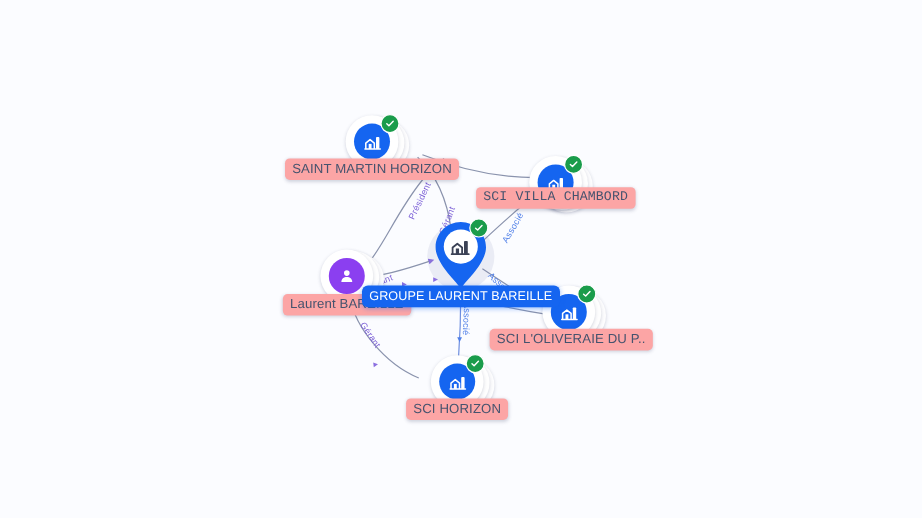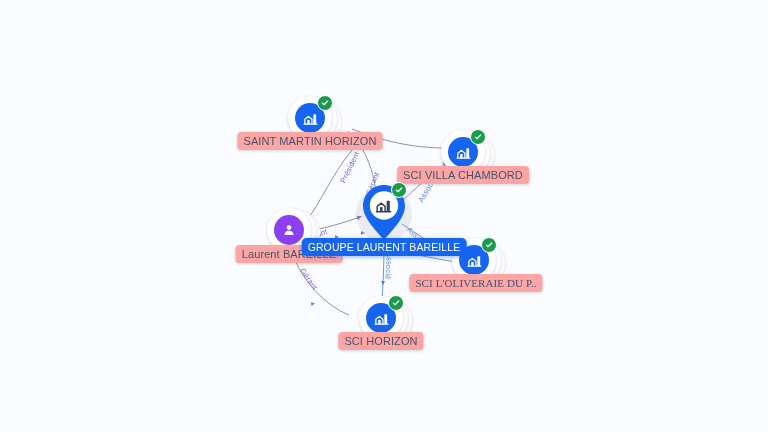--- a/index.html
+++ b/index.html
@@ -182,21 +182,21 @@
           <rect x="16" y="6" width="4" height="14" rx="1" fill="#fff"></rect>
           <rect x="7.4" y="14" width="3.4" height="6" fill="#fff"></rect>
         </svg>
       </div>
       <span class="badge-check">
         <svg width="8" height="8" viewBox="0 0 12 12">
             <path d="M2 6.2 L4.6 8.6 L10 3" stroke="#fff" stroke-width="1.8" fill="none" stroke-linecap="round" stroke-linejoin="round"></path>
           </svg>
       </span>
     </div>
-    <div class="node-label" style="left:0px;top:14px;">SCI VILLA CHAMBORD</div>
+    <div class="node-label" style="left:0px;top:4px;font-family:Liberation Mono, monospace;">SCI VILLA CHAMBORD</div>
   </div>
 
   <div class="node" style="left:474px;top:260px;">
     <div class="disc-stack">
       <i class="s3"></i>
         <i class="s2"></i>
         <i class="s1"></i>
       <div class="inner-circle">
         <svg width="17" height="17" viewBox="0 0 24 24">
           <path d="M3 20h18" stroke="#fff" stroke-width="1.8" stroke-linecap="round" fill="none"></path>
@@ -204,21 +204,21 @@
           <rect x="16" y="6" width="4" height="14" rx="1" fill="#fff"></rect>
           <rect x="7.4" y="14" width="3.4" height="6" fill="#fff"></rect>
         </svg>
       </div>
       <span class="badge-check">
         <svg width="8" height="8" viewBox="0 0 12 12">
             <path d="M2 6.2 L4.6 8.6 L10 3" stroke="#fff" stroke-width="1.8" fill="none" stroke-linecap="round" stroke-linejoin="round"></path>
           </svg>
       </span>
     </div>
-    <div class="node-label" style="left:2px;top:14px;font-family:Liberation Serif, serif;">SCI L'OLIVERAIE DU P..</div>
+    <div class="node-label" style="left:2px;top:14px;">SCI L'OLIVERAIE DU P..</div>
   </div>
 
   <div class="node" style="left:381px;top:318px;">
     <div class="disc-stack">
       <i class="s3"></i>
         <i class="s2"></i>
         <i class="s1"></i>
       <div class="inner-circle">
         <svg width="17" height="17" viewBox="0 0 24 24">
           <path d="M3 20h18" stroke="#fff" stroke-width="1.8" stroke-linecap="round" fill="none"></path>

